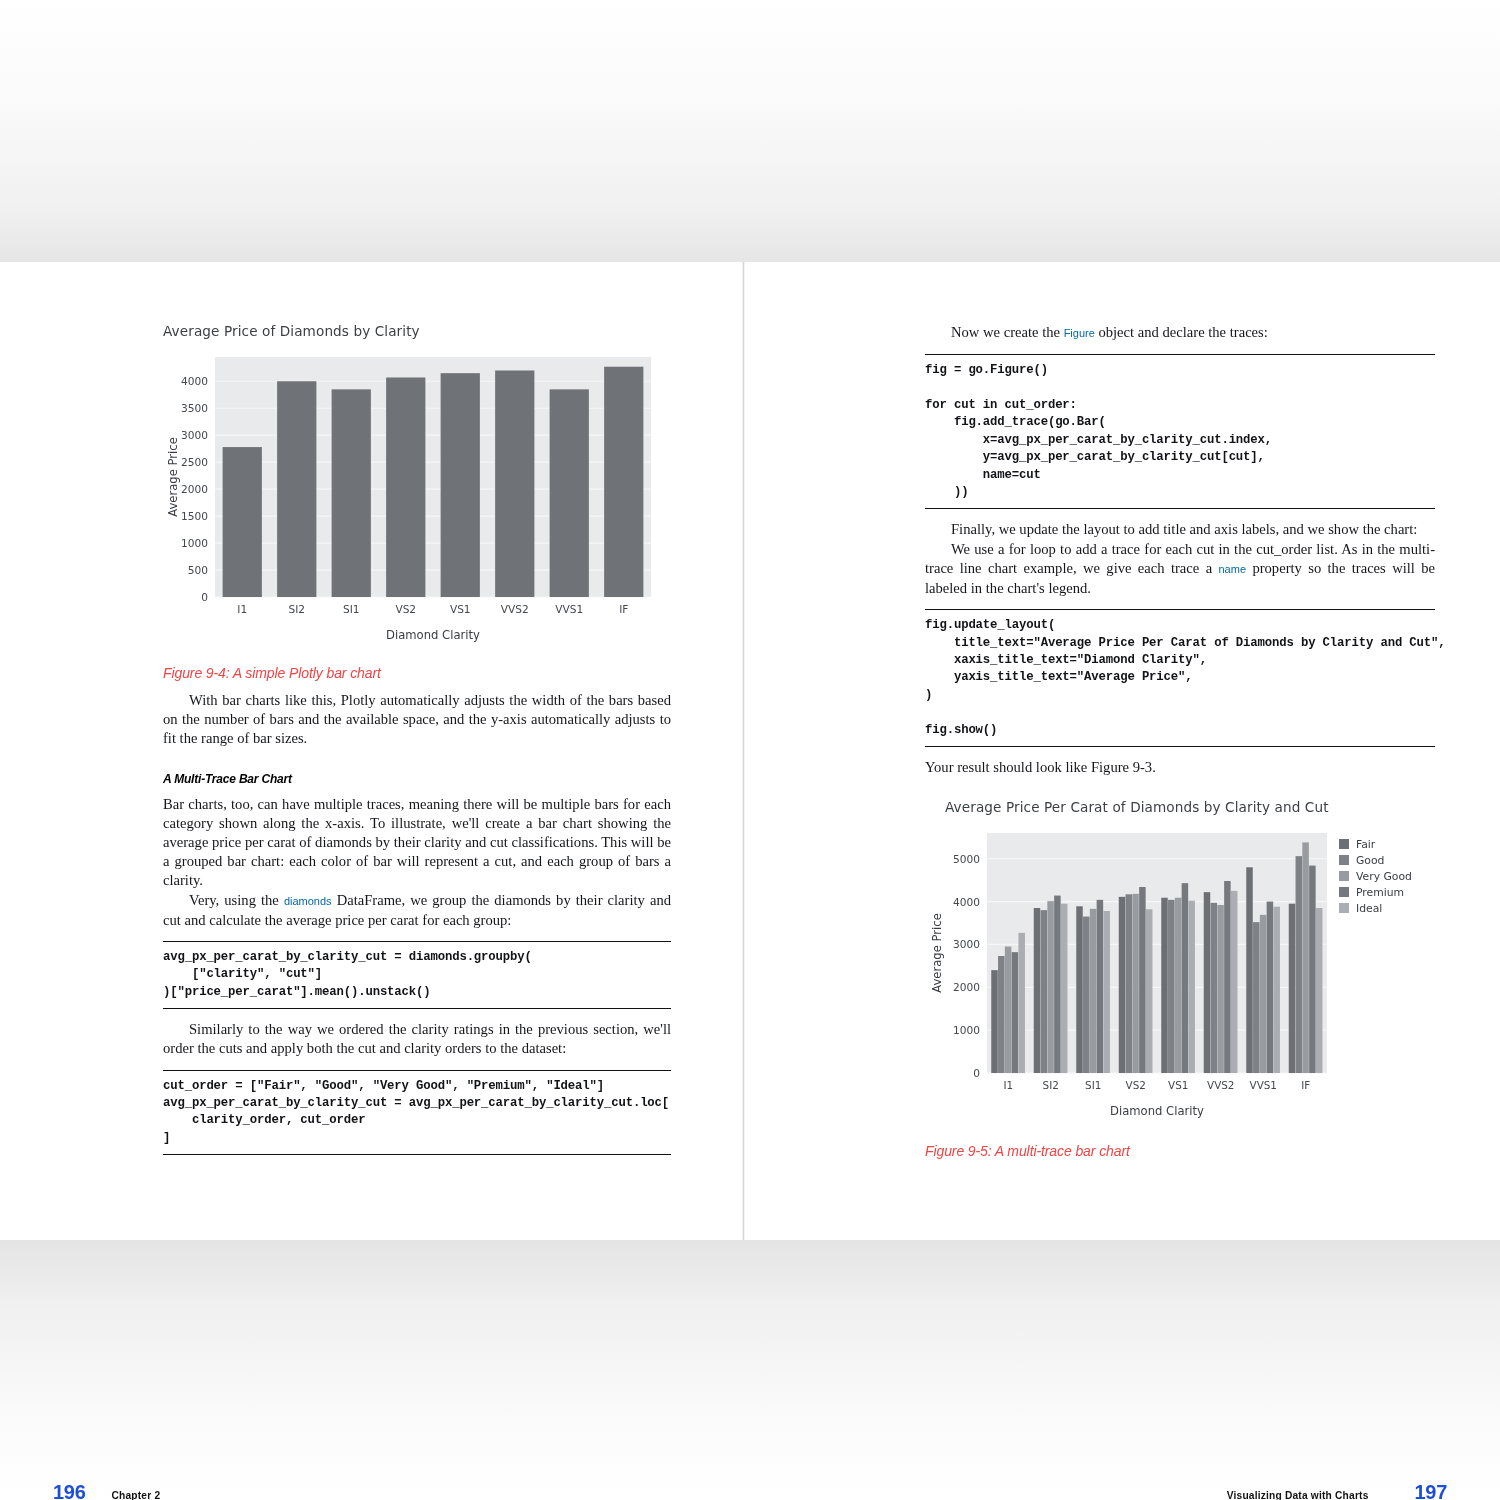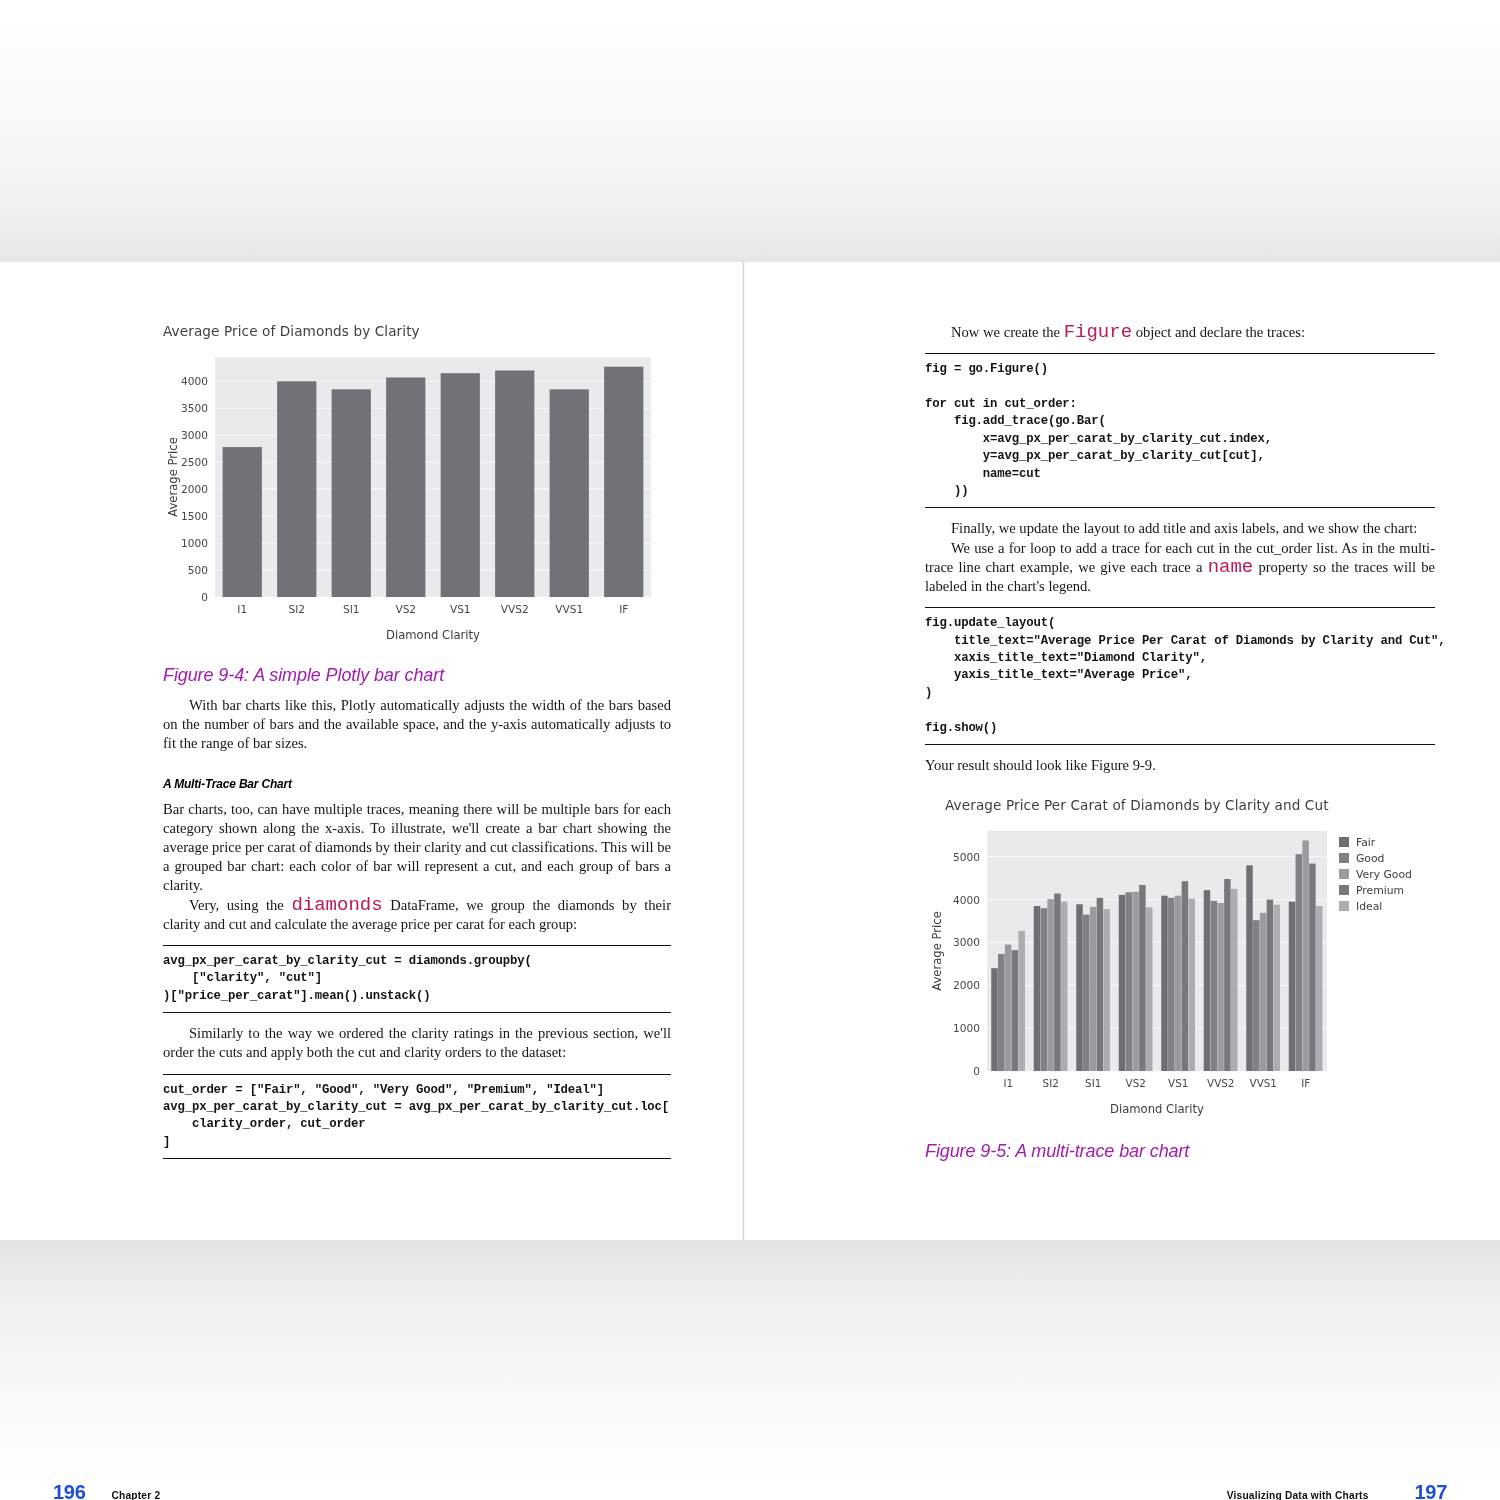--- a/index.html
+++ b/index.html
@@ -92,33 +92,33 @@
     font-size: 12px;
     font-weight: bold;
     font-style: italic;
     color: #000000;
     margin: 23px 0 9px 0;
     letter-spacing: -0.2px;
   }
 
   .caption {
     font-family: "Liberation Sans", sans-serif;
-    font-size: 18px;
+    font-size: 14px;
     font-style: italic;
     font-weight: normal;
-    color: #a21caf;
+    color: #ef4444;
     margin: 12px 0 10px 0;
     letter-spacing: -0.1px;
   }
 
   
   code.inl {
-    font-family: Liberation Mono, monospace;
-    font-size: 19px;
-    color: #be185d;
+    font-family: Liberation Sans, sans-serif;
+    font-size: 11px;
+    color: #0369a1;
   }
 
   
   .listing {
     border-top: 1.3px solid #111;
     border-bottom: 1.3px solid #111;
     padding: 7px 0 7px 0;
     margin: 11px 0 11px 0;
     font-weight: bold;
   }
@@ -293,21 +293,21 @@
         <div class="listing">
           <pre>fig.update_layout(
     title_text="Average Price Per Carat of Diamonds by Clarity and Cut",
     xaxis_title_text="Diamond Clarity",
     yaxis_title_text="Average Price",
 )
 
 fig.show()</pre>
         </div>
 
-        <p class="body noindent">Your result should look like Figure 9-9.</p>
+        <p class="body noindent">Your result should look like Figure 9-3.</p>
 
         <div class="chart-wrap" style="margin-top:22px;">
           <div class="fig-title" style="margin-left:20px;">Average Price Per Carat of Diamonds by Clarity and Cut</div>
           <svg id="chart2" width="510" height="300" viewBox="0 0 510 300">
               <rect x="62" y="8" width="340" height="240" fill="#e8eaec"></rect>
               <line x1="62" y1="248" x2="402" y2="248" stroke="#f5f6f7" stroke-width="1.2"></line>
               <text x="55" y="252" text-anchor="end" font-size="10.6" class="tick-lbl">0</text>
               <line x1="62" y1="205.14285714285714" x2="402" y2="205.14285714285714" stroke="#f5f6f7" stroke-width="1.2"></line>
               <text x="55" y="209.14285714285714" text-anchor="end" font-size="10.6" class="tick-lbl">1000</text>
               <line x1="62" y1="162.28571428571428" x2="402" y2="162.28571428571428" stroke="#f5f6f7" stroke-width="1.2"></line>

